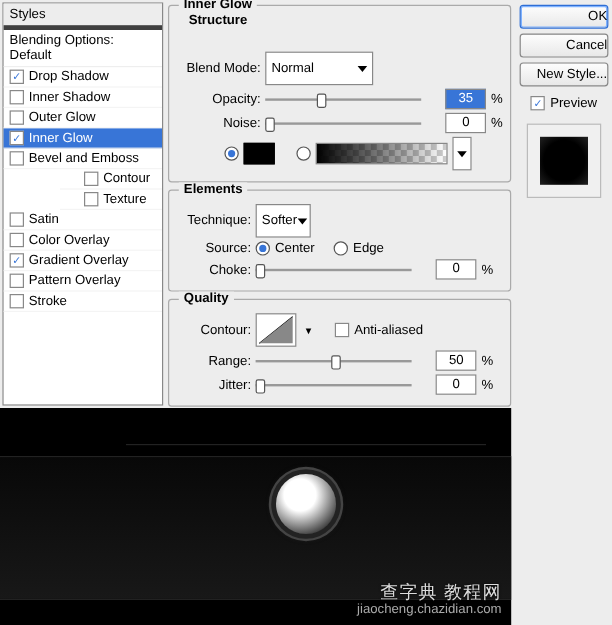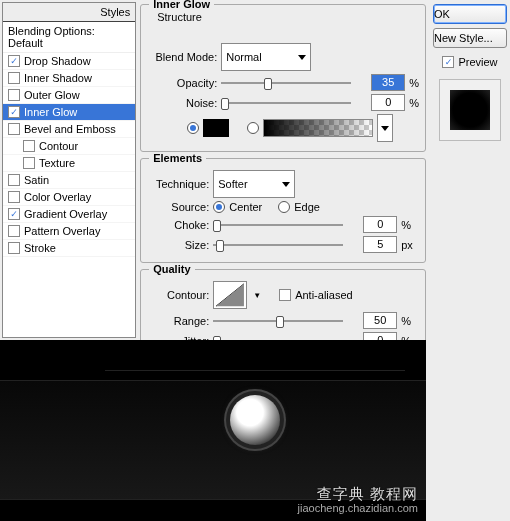--- a/index.html
+++ b/index.html
@@ -1,46 +1,46 @@
 <!DOCTYPE html>
 <html><head>
 <meta charset="utf-8">
 <style>
 * { box-sizing: border-box; margin: 0; padding: 0; font-family: Tahoma, Arial, sans-serif; font-size: 11px; }
 body { background: #ededed; width: 510px; height: 521px; overflow: hidden; position: relative; }
 .dialog { position: absolute; top: 0; left: 0; width: 510px; height: 340px; background: #ededed; display: flex; }
 .sidebar { width: 140px; border: 1px solid #888; margin: 2px 0 2px 2px; background: #fff; }
-.sidebar-header { background: #ededed; padding: 3px 5px; border-bottom: 1px solid #404040; text-align: right; }
+.sidebar-header { background: #ededed; padding: 3px 5px; border-bottom: 4px solid #404040; }
 .sidebar-sub { padding: 3px 5px; border-bottom: 1px solid #eee; }
 .sidebar-item { display: flex; align-items: center; padding: 2px 5px; border-bottom: 1px solid #f4f4f4; gap: 4px; cursor: default; }
 .sidebar-item.active { background: #3875d7; color: #fff; }
-.sidebar-item.indent { padding-left: 20px; }
+.sidebar-item.indent { padding-left: 20px; margin-left: 47px; }
 .cb { width: 12px; height: 12px; border: 1px solid #888; background: #fff; display: inline-flex; align-items: center; justify-content: center; font-size: 9px; color: #3875d7; }
 .main { flex: 1; padding: 4px; }
 .group { border: 1px solid #aaa; border-radius: 3px; margin-bottom: 6px; padding: 8px 6px 6px; position: relative; background: #ededed; }
 .group-title { position: absolute; top: -7px; left: 8px; background: #ededed; padding: 0 4px; font-weight: bold; }
-.group-title.sub { position: static; font-weight: normal; margin: -2px 0 20px 6px; display: block; }
+.group-title.sub { position: static; font-weight: bold; margin: -2px 0 20px 6px; display: block; }
 .row { display: flex; align-items: center; margin: 3px 0; gap: 4px; }
 .lbl { width: 70px; text-align: right; }
 .lbl2 { width: 62px; text-align: right; }
 .sel { background: #fff; border: 1px solid #888; padding: 13px 4px; display: flex; align-items: center; justify-content: space-between; width: 90px; height: 18px; }
 .tri { width: 0; height: 0; border-left: 4px solid transparent; border-right: 4px solid transparent; border-top: 5px solid #000; }
 .slider { position: relative; width: 130px; height: 14px; }
 .track { position: absolute; top: 6px; width: 100%; height: 2px; background: #999; }
 .thumb { position: absolute; top: 2px; width: 8px; height: 12px; background: #fff; border: 1px solid #555; border-radius: 2px; }
 .numbox { width: 34px; height: 17px; background: #fff; border: 1px solid #888; text-align: center; line-height: 15px; margin-left: 16px; }
 .colorbox { width: 26px; height: 18px; border: 1px solid #000; }
 .grad { width: 110px; height: 18px; border: 1px solid #888; background: repeating-conic-gradient(#ccc 0 25%, #fff 0 50%) 0 0/10px 10px; position: relative; }
 .grad::after { content: ""; position: absolute; inset: 0; background: linear-gradient(to right, #000, transparent); }
 .radio { width: 12px; height: 12px; border: 1px solid #555; border-radius: 50%; background: #fff; display: inline-flex; align-items: center; justify-content: center; }
 .radio.on::after { content: ""; width: 6px; height: 6px; background: #3875d7; border-radius: 50%; }
 .contour { width: 34px; height: 28px; background: #fff; border: 1px solid #888; position: relative; margin-right: 2px; }
 .contour svg { width: 100%; height: 100%; }
 .rightcol { width: 80px; padding: 4px; display: flex; flex-direction: column; gap: 4px; align-items: center; }
-.btn { width: 74px; height: 20px; background: linear-gradient(#fdfdfd,#e8e8e8); border: 1px solid #888; border-radius: 3px; text-align: left; line-height: 18px; cursor: default; }
+.btn { width: 74px; height: 20px; background: linear-gradient(#fdfdfd,#e8e8e8); border: 1px solid #888; border-radius: 3px; text-align: right; line-height: 18px; cursor: default; }
 .btn.def { border-color: #2e6ed5; box-shadow: 0 0 0 1px #7fb2ff inset; }
 .preview { width: 62px; height: 62px; background: #f0f0f0; border: 1px solid #bbb; display: flex; align-items: center; justify-content: center; margin-top: 4px; }
 .preview-inner { width: 40px; height: 40px; background: radial-gradient(circle at center, #000 60%, #222 100%); }
 .bottom { position: absolute; top: 340px; left: 0; width: 426px; height: 181px; background: #000; }
 .shelf { position: absolute; top: 40px; left: 0; right: 0; height: 120px; background: linear-gradient(#080808,#181818); border-top: 1px solid #222; border-bottom: 1px solid #222; }
 .orb { position: absolute; top: 55px; left: 230px; width: 50px; height: 50px; border-radius: 50%; background: radial-gradient(circle at 40% 35%, #fff 0%, #fff 30%, #999 55%, #333 80%); box-shadow: 0 0 0 4px #222, 0 0 0 6px #444, 0 0 8px #555; }
 .panel-line { position: absolute; top: 30px; left: 105px; width: 300px; height: 1px; background: #222; }
 .watermark { position: absolute; bottom: 6px; right: 8px; color: #aaa; font-size: 12px; font-family: "SimSun", serif; text-align: right; line-height: 14px; text-shadow: 0 0 2px #000; }
 .watermark .big { font-size: 15px; color: #ddd; letter-spacing: 1px; }
 .arr { font-size: 8px; }
@@ -140,50 +140,41 @@
         <div class="sel" style="width:16px;justify-content:center">
             <span class="tri"></span>
           </div>
       </div>
     </div>
 
     <div class="group">
       <span class="group-title">Elements</span>
       <div class="row">
         <span class="lbl2">Technique:</span>
-        <div class="sel" style="width:82px">
+        <div class="sel" style="width:46px">
             <span>Softer</span>
             <span class="tri"></span>
           </div>
       </div>
       <div class="row">
         <span class="lbl2">Source:</span>
         <span class="radio on"></span>
           <span>Center</span>
         <span style="width:8px"></span>
         <span class="radio"></span>
           <span>Edge</span>
       </div>
       <div class="row">
         <span class="lbl2">Choke:</span>
         <div class="slider">
             <div class="track"></div>
             <div class="thumb" style="left:0"></div>
           </div>
         <div class="numbox">0</div>
         <span>%</span>
-      </div>
-      <div class="row">
-        <span class="lbl2">Size:</span>
-        <div class="slider">
-            <div class="track"></div>
-            <div class="thumb" style="left:2%"></div>
-          </div>
-        <div class="numbox">5</div>
-        <span>px</span>
       </div>
     </div>
 
     <div class="group">
       <span class="group-title">Quality</span>
       <div class="row">
         <span class="lbl2">Contour:</span>
         <div class="contour"><svg viewBox="0 0 34 28">
               <path d="M2 26 L32 2" stroke="#000" fill="none"></path>
               <path d="M2 26 L32 2 L32 26 Z" fill="#888"></path>
@@ -209,20 +200,21 @@
             <div class="thumb" style="left:0"></div>
           </div>
         <div class="numbox">0</div>
         <span>%</span>
       </div>
     </div>
   </div>
 
   <div class="rightcol">
     <div class="btn def">OK</div>
+    <div class="btn">Cancel</div>
     <div class="btn">New Style...</div>
     <div class="row" style="margin-top:4px">
         <span class="cb">✓</span>
         <span>Preview</span>
       </div>
     <div class="preview">
         <div class="preview-inner"></div>
       </div>
   </div>
 </div>

